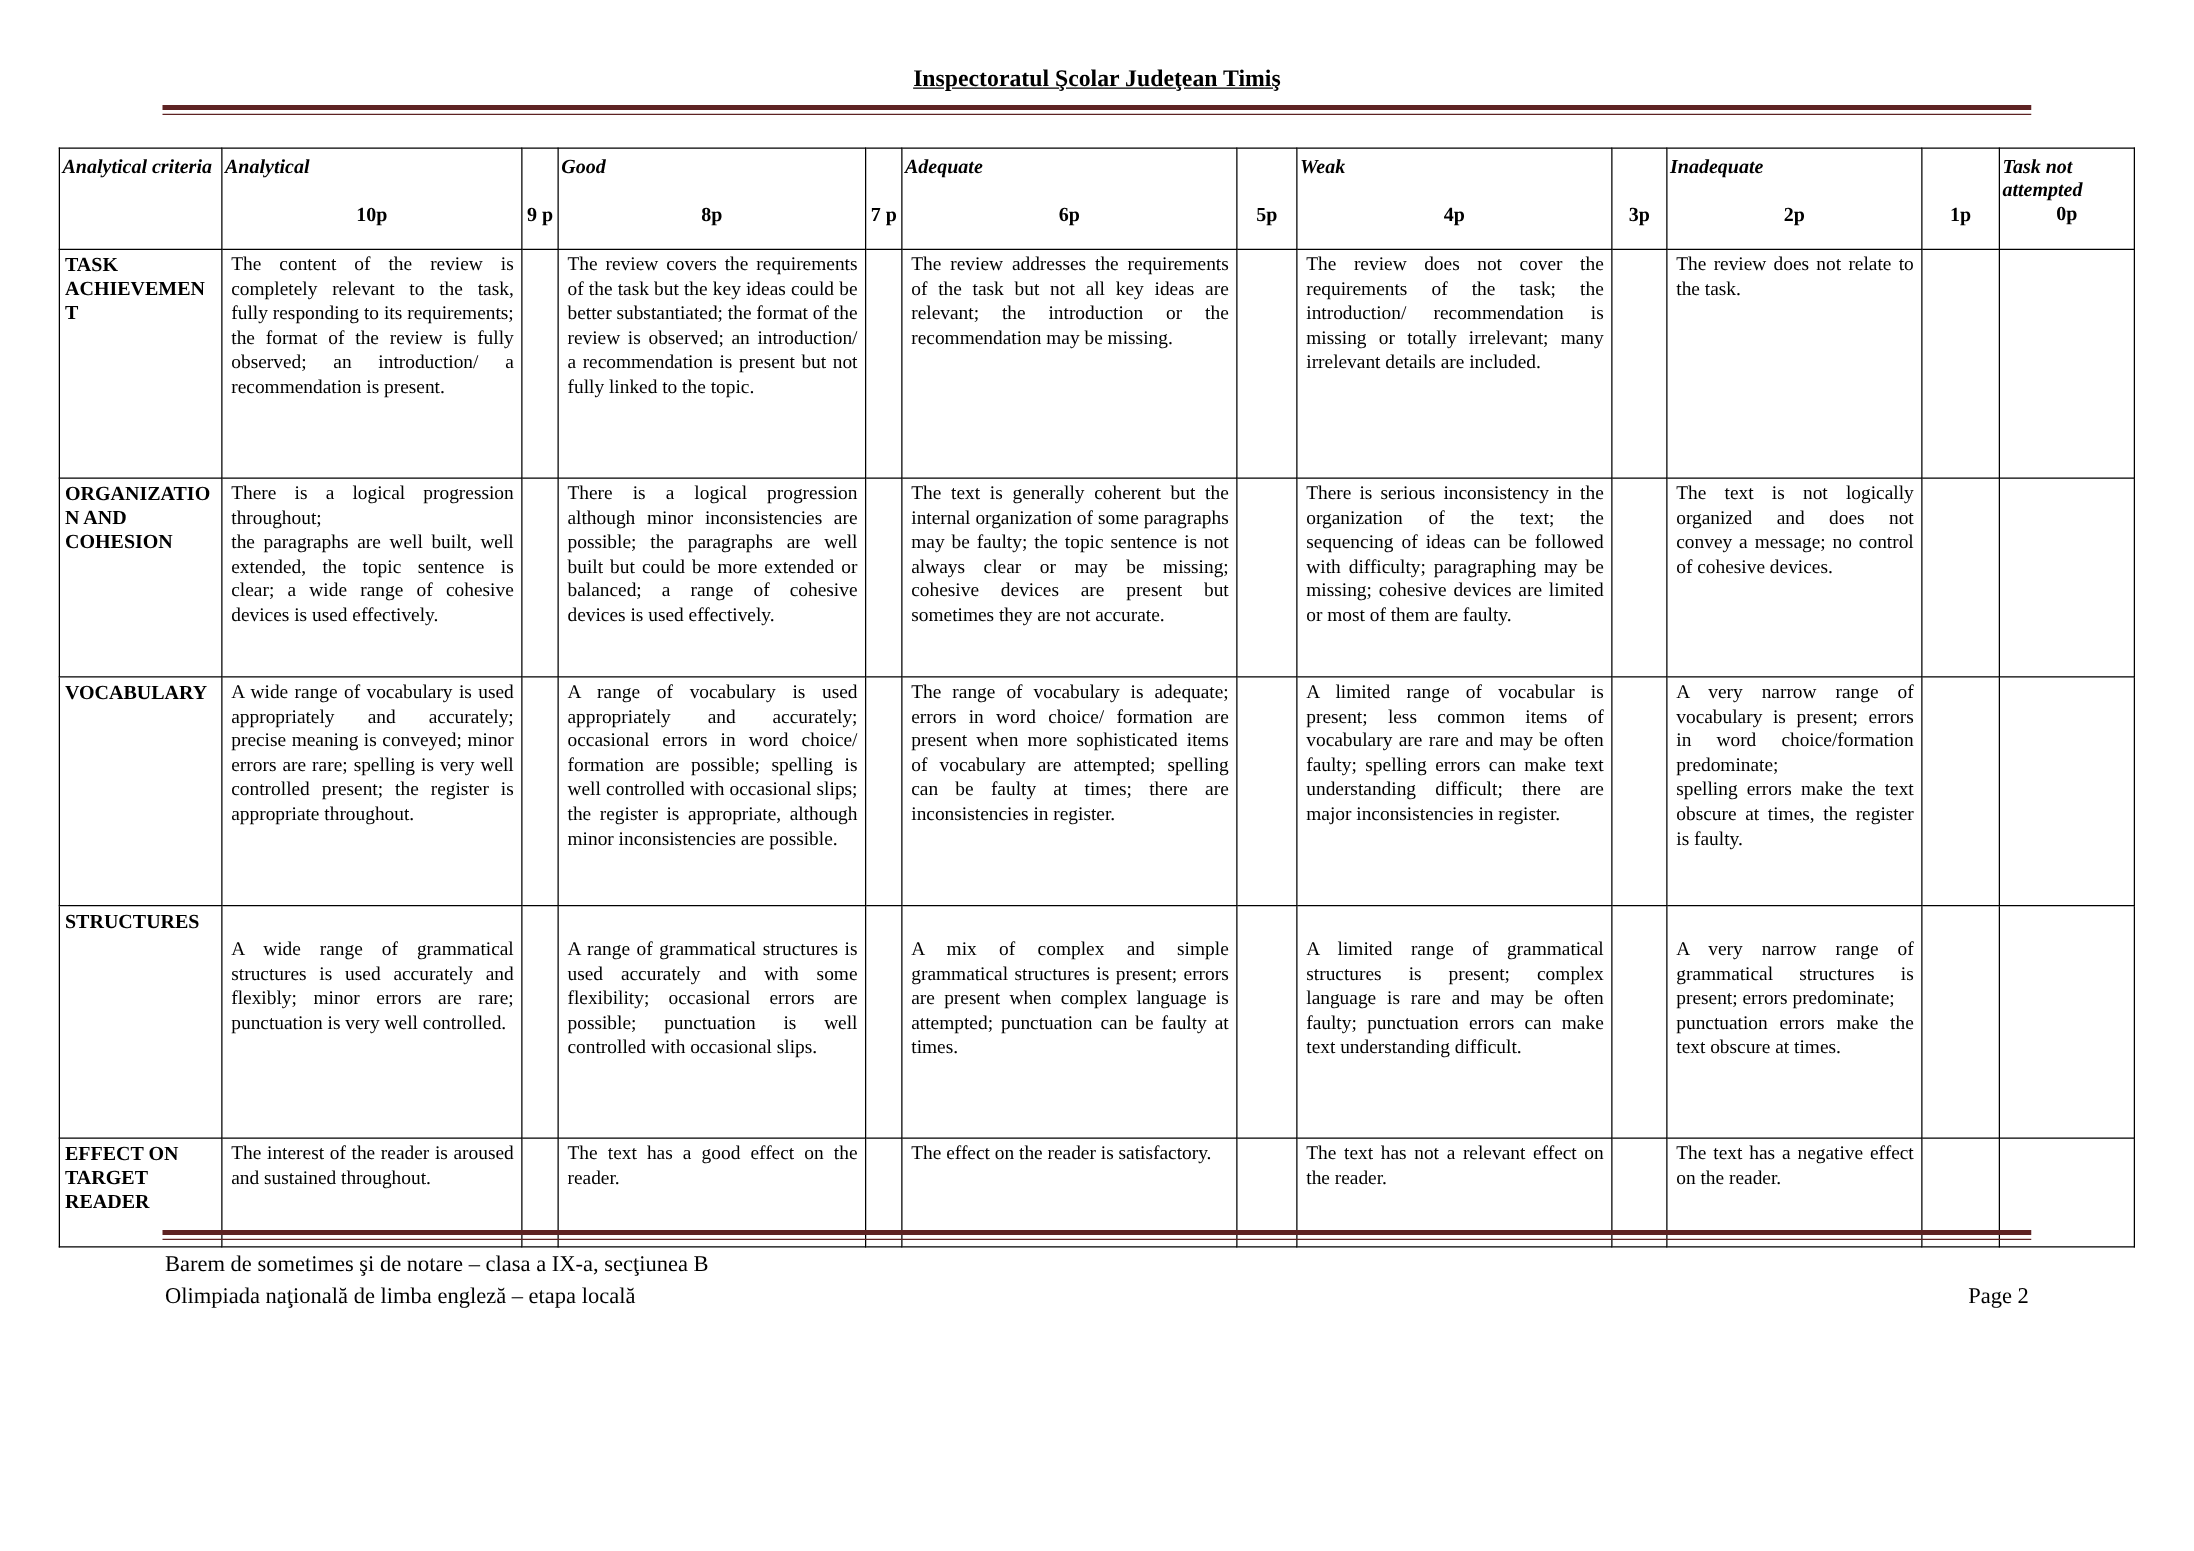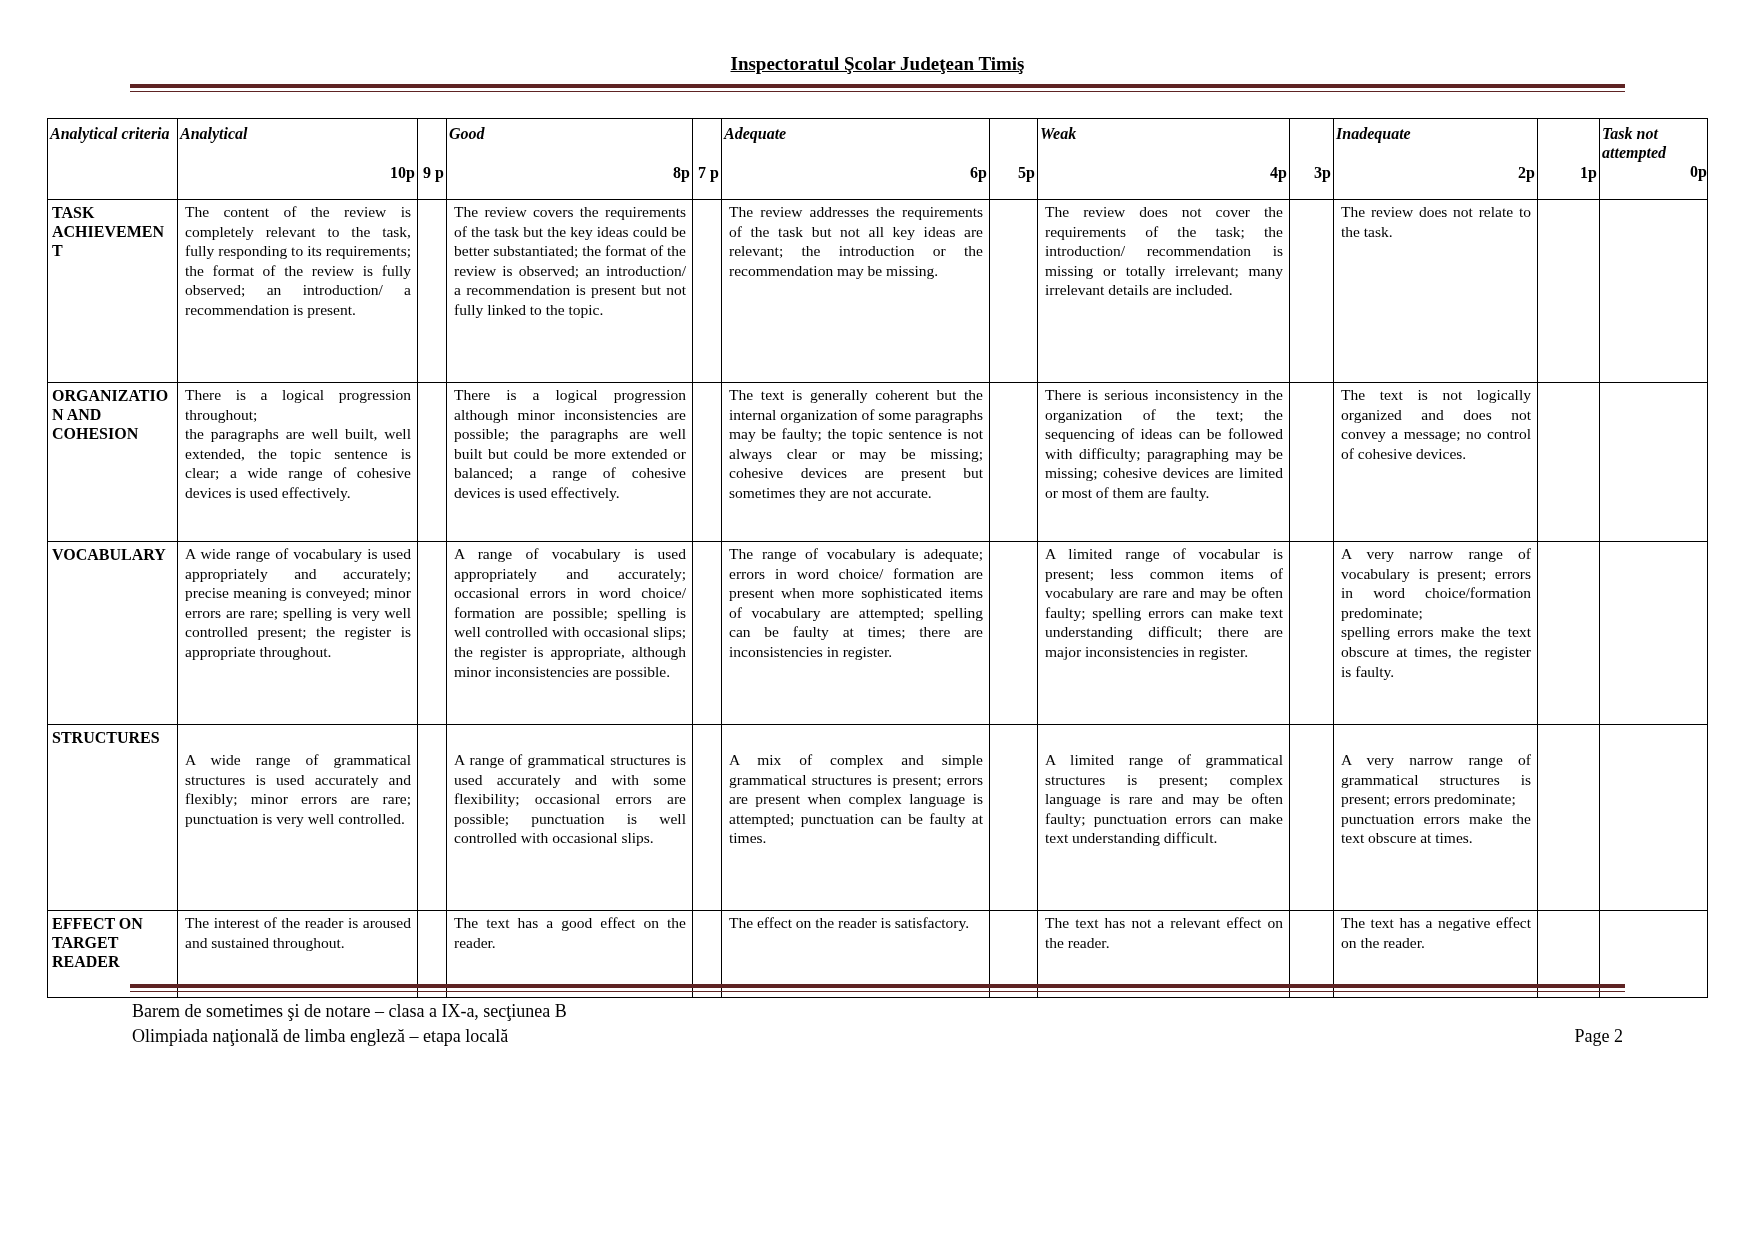--- a/index.html
+++ b/index.html
@@ -27,21 +27,21 @@
 
   table.rubric {
     margin: 26px 0 0 47px;
     width: 1660px;
     border-collapse: collapse;
     table-layout: fixed;
   }
   .rubric th, .rubric td { border: 1.5px solid #000; vertical-align: top; }
   .rubric th { position: relative; height: 80px; font-size: 16px; font-weight: bold; padding: 0; }
   .h-label { padding: 5px 2px 0; text-align: left; line-height: 19px; overflow-wrap: break-word; font-style: italic; }
-  .h-points { position: absolute; top: 45px; left: 2px; right: 2px; text-align: right; line-height: 18px; font-weight: bold; }
+  .h-points { position: absolute; top: 45px; left: 2px; right: 2px; text-align: center; line-height: 18px; font-weight: bold; }
   .h-points--flow { position: static; padding-top: 1px; }
 
   .crit {
     font-weight: bold; font-size: 16px; line-height: 19px;
     padding: 3px 4px; overflow-wrap: break-word;
   }
   .desc {
     font-size: 15.5px; line-height: 19.6px;
     text-align: justify;
     padding: 2px 6px 2px 7px;

